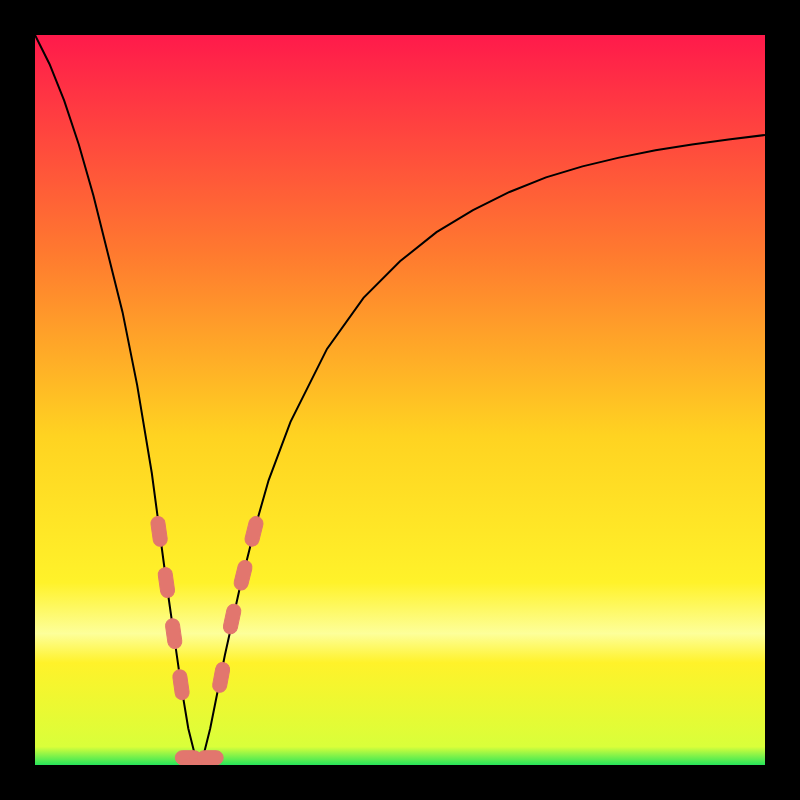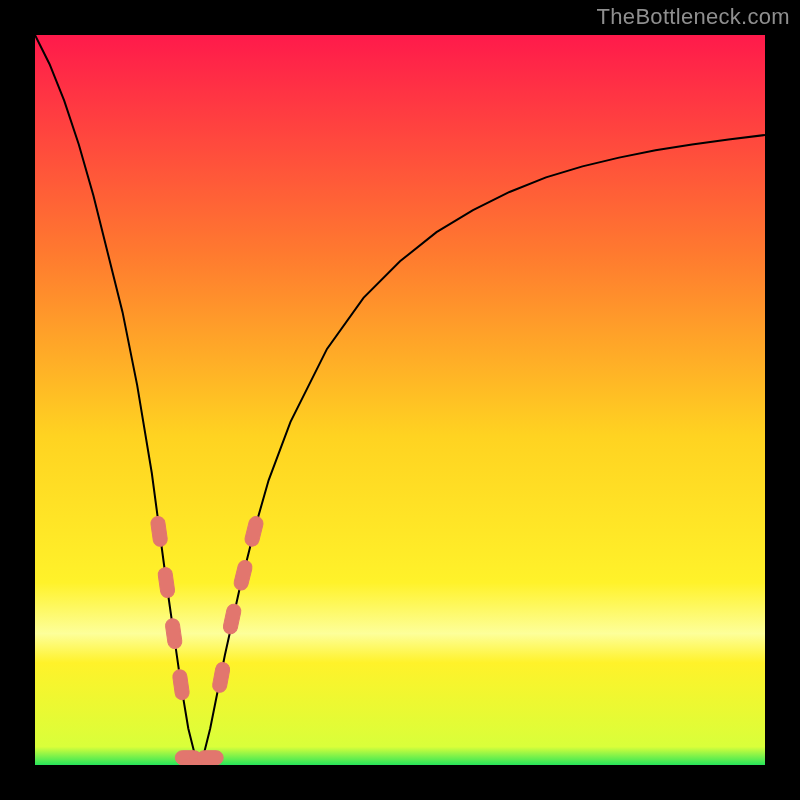--- a/index.html
+++ b/index.html
@@ -38,21 +38,20 @@
     font-size: 22px;
     color: #8f8f8f;
     letter-spacing: 0.3px;
   }
 </style>
 </head>
 <body>
 
 <div class="frame">
 
-  <div class="watermark">TheBottleneck.com</div>
 
   <div class="plot">
     <svg id="chart-svg" viewBox="0 0 730 730" preserveAspectRatio="none">
       <defs>
         <linearGradient id="bg-grad" x1="0" y1="0" x2="0" y2="1">
           <stop id="g0" offset="0%" stop-color="#ff1a4b"></stop>
           <stop id="g1" offset="30%" stop-color="#ff7a2f"></stop>
           <stop id="g2" offset="55%" stop-color="#ffd321"></stop>
           <stop id="g3" offset="75%" stop-color="#fff22a"></stop>
           <stop id="g4" offset="82%" stop-color="#fdff9a"></stop>

